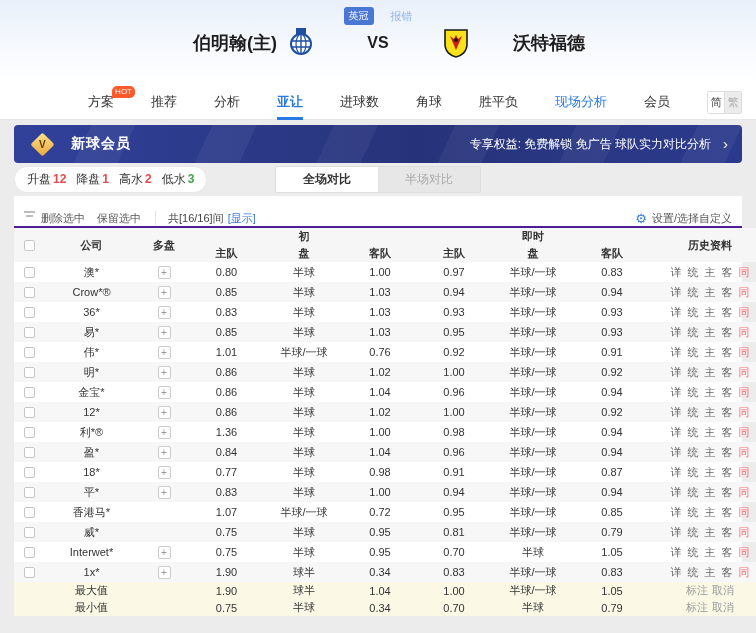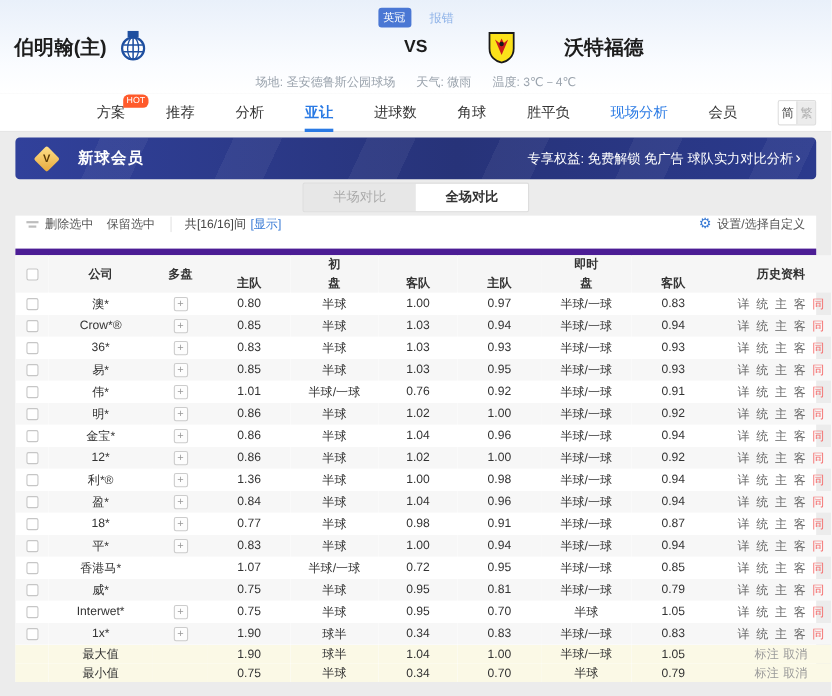--- a/index.html
+++ b/index.html
@@ -7,21 +7,21 @@
   .page { width: 756px; height: 633px; background: #ececec; overflow: hidden; position: relative; }
 
   
   .match-header { height: 85px; background: linear-gradient(180deg, #e9f0fa 0%, #fafcff 70%, #ffffff 100%); padding-top: 7px; }
   .mh-top { text-align: center; font-size: 12px; display: flex; justify-content: center; align-items: center; gap: 17px; }
   .league-badge { background: #4a77d4; color: #fff; font-size: 10px; padding: 2px 5px; border-radius: 3px; }
   .match-time { font-weight: bold; color: #1d1d1d; font-size: 13px; }
   .report-link { color: #8fb3e8; font-size: 11px; cursor: pointer; }
   .teams-row { display: flex; align-items: center; justify-content: center; margin-top: 3px; }
   .team-block { display: flex; align-items: center; gap: 12px; width: 300px; }
-  .team-block.home { }
+  .team-block.home { justify-content: flex-end; }
   .team-block.away { justify-content: flex-start; gap: 44px; }
   .team-name { font-size: 18px; font-weight: bold; color: #1d1d1d; }
   .vs { width: 130px; text-align: center; font-size: 16px; font-weight: bold; color: #1d1d1d; }
   .venue-row { text-align: center; color: #9aa3ad; font-size: 11px; margin-top: 9px; }
   .venue-row span { margin: 0 8px; }
 
   
   .nav { background: #fff; border-bottom: 1px solid #e6e6e6; height: 35px; display: flex; align-items: center; padding: 0 14px 0 88px; }
   .nav-item { font-size: 13px; color: #333; margin-right: 37px; position: relative; height: 35px; line-height: 33px; cursor: pointer; white-space: nowrap; }
   .nav-item.active { color: #2a7ae4; font-weight: bold; border-bottom: 3px solid #2a7ae4; }
@@ -33,37 +33,37 @@
   .lang-btn.off { background: #ececec; color: #b0b0b0; border-left: 1px solid #ddd; }
 
   
   .vip-banner { margin: 5px 14px 0; height: 38px; border-radius: 4px; display: flex; align-items: center; padding: 0 14px; color: #fff; position: relative; overflow: hidden;
     background: linear-gradient(90deg, #31419b 0%, #273379 55%, #2b3a8d 100%); }
   .vip-banner::before { content: ""; position: absolute; inset: 0;
     background: repeating-linear-gradient(115deg, transparent 0 70px, rgba(255,255,255,0.05) 70px 110px); }
   .vip-diamond { width: 17px; height: 17px; background: linear-gradient(135deg, #ffe08a, #e8a93c); transform: rotate(45deg); display: flex; align-items: center; justify-content: center; border-radius: 2px; margin: 0 6px; flex: none; }
   .vip-diamond span { transform: rotate(-45deg); font-size: 10px; font-weight: bold; color: #5b3a06; }
   .vip-title { font-weight: bold; font-size: 14px; margin-left: 14px; letter-spacing: 1px; position: relative; }
-  .vip-right { margin-left: auto; font-size: 12px; display: flex; align-items: center; gap: 2px; position: relative; }
+  .vip-right { margin-left: auto; font-size: 12px; display: flex; align-items: center; gap: 12px; position: relative; }
   .vip-arrow { font-size: 15px; line-height: 12px; }
 
   
   .filter-row { height: 33px; display: flex; align-items: center; padding: 0 14px; position: relative; }
   .odds-stats { background: #fff; border: 1px solid #e8e8e8; border-radius: 13px; padding: 4px 12px; font-size: 12px; display: flex; gap: 10px; color: #333; }
   .stat b { font-weight: bold; margin-left: 2px; }
   .stat .red { color: #e34d4d; }
   .stat .green { color: #3fa54a; }
   .compare-tabs { position: absolute; left: 50%; transform: translateX(-50%); display: flex; border: 1px solid #ddd; border-radius: 2px; overflow: hidden; }
   .tab { width: 102px; height: 25px; line-height: 25px; text-align: center; font-size: 12px; cursor: pointer; }
   .tab.on { background: #fff; color: #333; font-weight: bold; }
   .tab.off { background: #e7e7e7; color: #ababab; }
 
   
   .card { margin: 0 14px; background: #fff; }
-  .toolbar { height: 30px; display: flex; align-items: flex-end; padding: 15px 10px; font-size: 11px; color: #555; border-bottom: 6px solid #4c1d95; }
+  .toolbar { height: 30px; display: flex; align-items: flex-start; padding: 15px 10px; font-size: 11px; color: #555; border-bottom: 2px solid #4c1d95; }
   .filter-icon { width: 11px; height: 10px; margin-right: 6px; position: relative; opacity: .55; }
   .filter-icon::before { content:""; position:absolute; top:0; left:0; width:11px; height:2px; background:#888; }
   .filter-icon::after { content:""; position:absolute; top:4px; left:2px; width:7px; height:2px; background:#888; box-shadow: 2px 4px 0 -1px #888; }
   .tb-link { margin-right: 12px; cursor: pointer; }
   .tb-sep { width: 1px; height: 14px; background: #e3e3e3; margin: 0 12px 0 2px; }
   .count-text { color: #444; }
   .show-link { color: #3a7bd5; margin-left: 4px; cursor: pointer; }
   .tb-right { margin-left: auto; display: flex; align-items: center; gap: 5px; color: #555; cursor: pointer; }
   .gear-icon { color: #3a7bd5; font-size: 13px; }
 
@@ -104,25 +104,20 @@
       <div class="vs">VS</div>
       <div class="team-block away">
         <svg width="26" height="30" viewBox="0 0 26 30">
           <path d="M2 2 H24 V16 C24 24 18 28 13 29 C8 28 2 24 2 16 Z" fill="#fbe11a" stroke="#1a1a1a" stroke-width="1.6"></path>
           <path d="M7 8 L13 22 L19 8 L15 11 L13 7 L11 11 Z" fill="#cc1b1b"></path>
           <circle cx="13" cy="12" r="2" fill="#1a1a1a"></circle>
         </svg>
         <span class="team-name">沃特福德</span>
       </div>
     </div>
-    <div class="venue-row">
-      <span>场地: 圣安德鲁斯公园球场</span>
-      <span>天气: 微雨</span>
-      <span>温度: 3℃－4℃</span>
-    </div>
   </div>
 
   <div class="nav">
     <div class="nav-item">
       <span>方案</span>
       <span class="hot-badge">HOT</span>
     </div>
     <div class="nav-item">推荐</div>
     <div class="nav-item">分析</div>
     <div class="nav-item active">亚让</div>
@@ -142,23 +137,29 @@
         <span>V</span>
       </div>
     <div class="vip-title">新球会员</div>
     <div class="vip-right">
       <span>专享权益: 免费解锁 免广告 球队实力对比分析</span>
       <span class="vip-arrow">›</span>
     </div>
   </div>
 
   <div class="filter-row">
+    <div class="odds-stats">
+      <span class="stat"><span>升盘</span><b class="red">12</b></span>
+      <span class="stat"><span>降盘</span><b class="red">1</b></span>
+      <span class="stat"><span>高水</span><b class="red">2</b></span>
+      <span class="stat"><span>低水</span><b class="green">3</b></span>
+    </div>
     <div class="compare-tabs">
+      <div class="tab on">全场对比</div>
       <div class="tab off">半场对比</div>
-      <div class="tab on">全场对比</div>
     </div>
   </div>
 
   <div class="card">
     <div class="toolbar">
       <span class="filter-icon"></span>
       <span class="tb-link">删除选中</span>
       <span class="tb-link">保留选中</span>
       <span class="tb-sep"></span>
       <span class="count-text">共[16/16]间</span>

